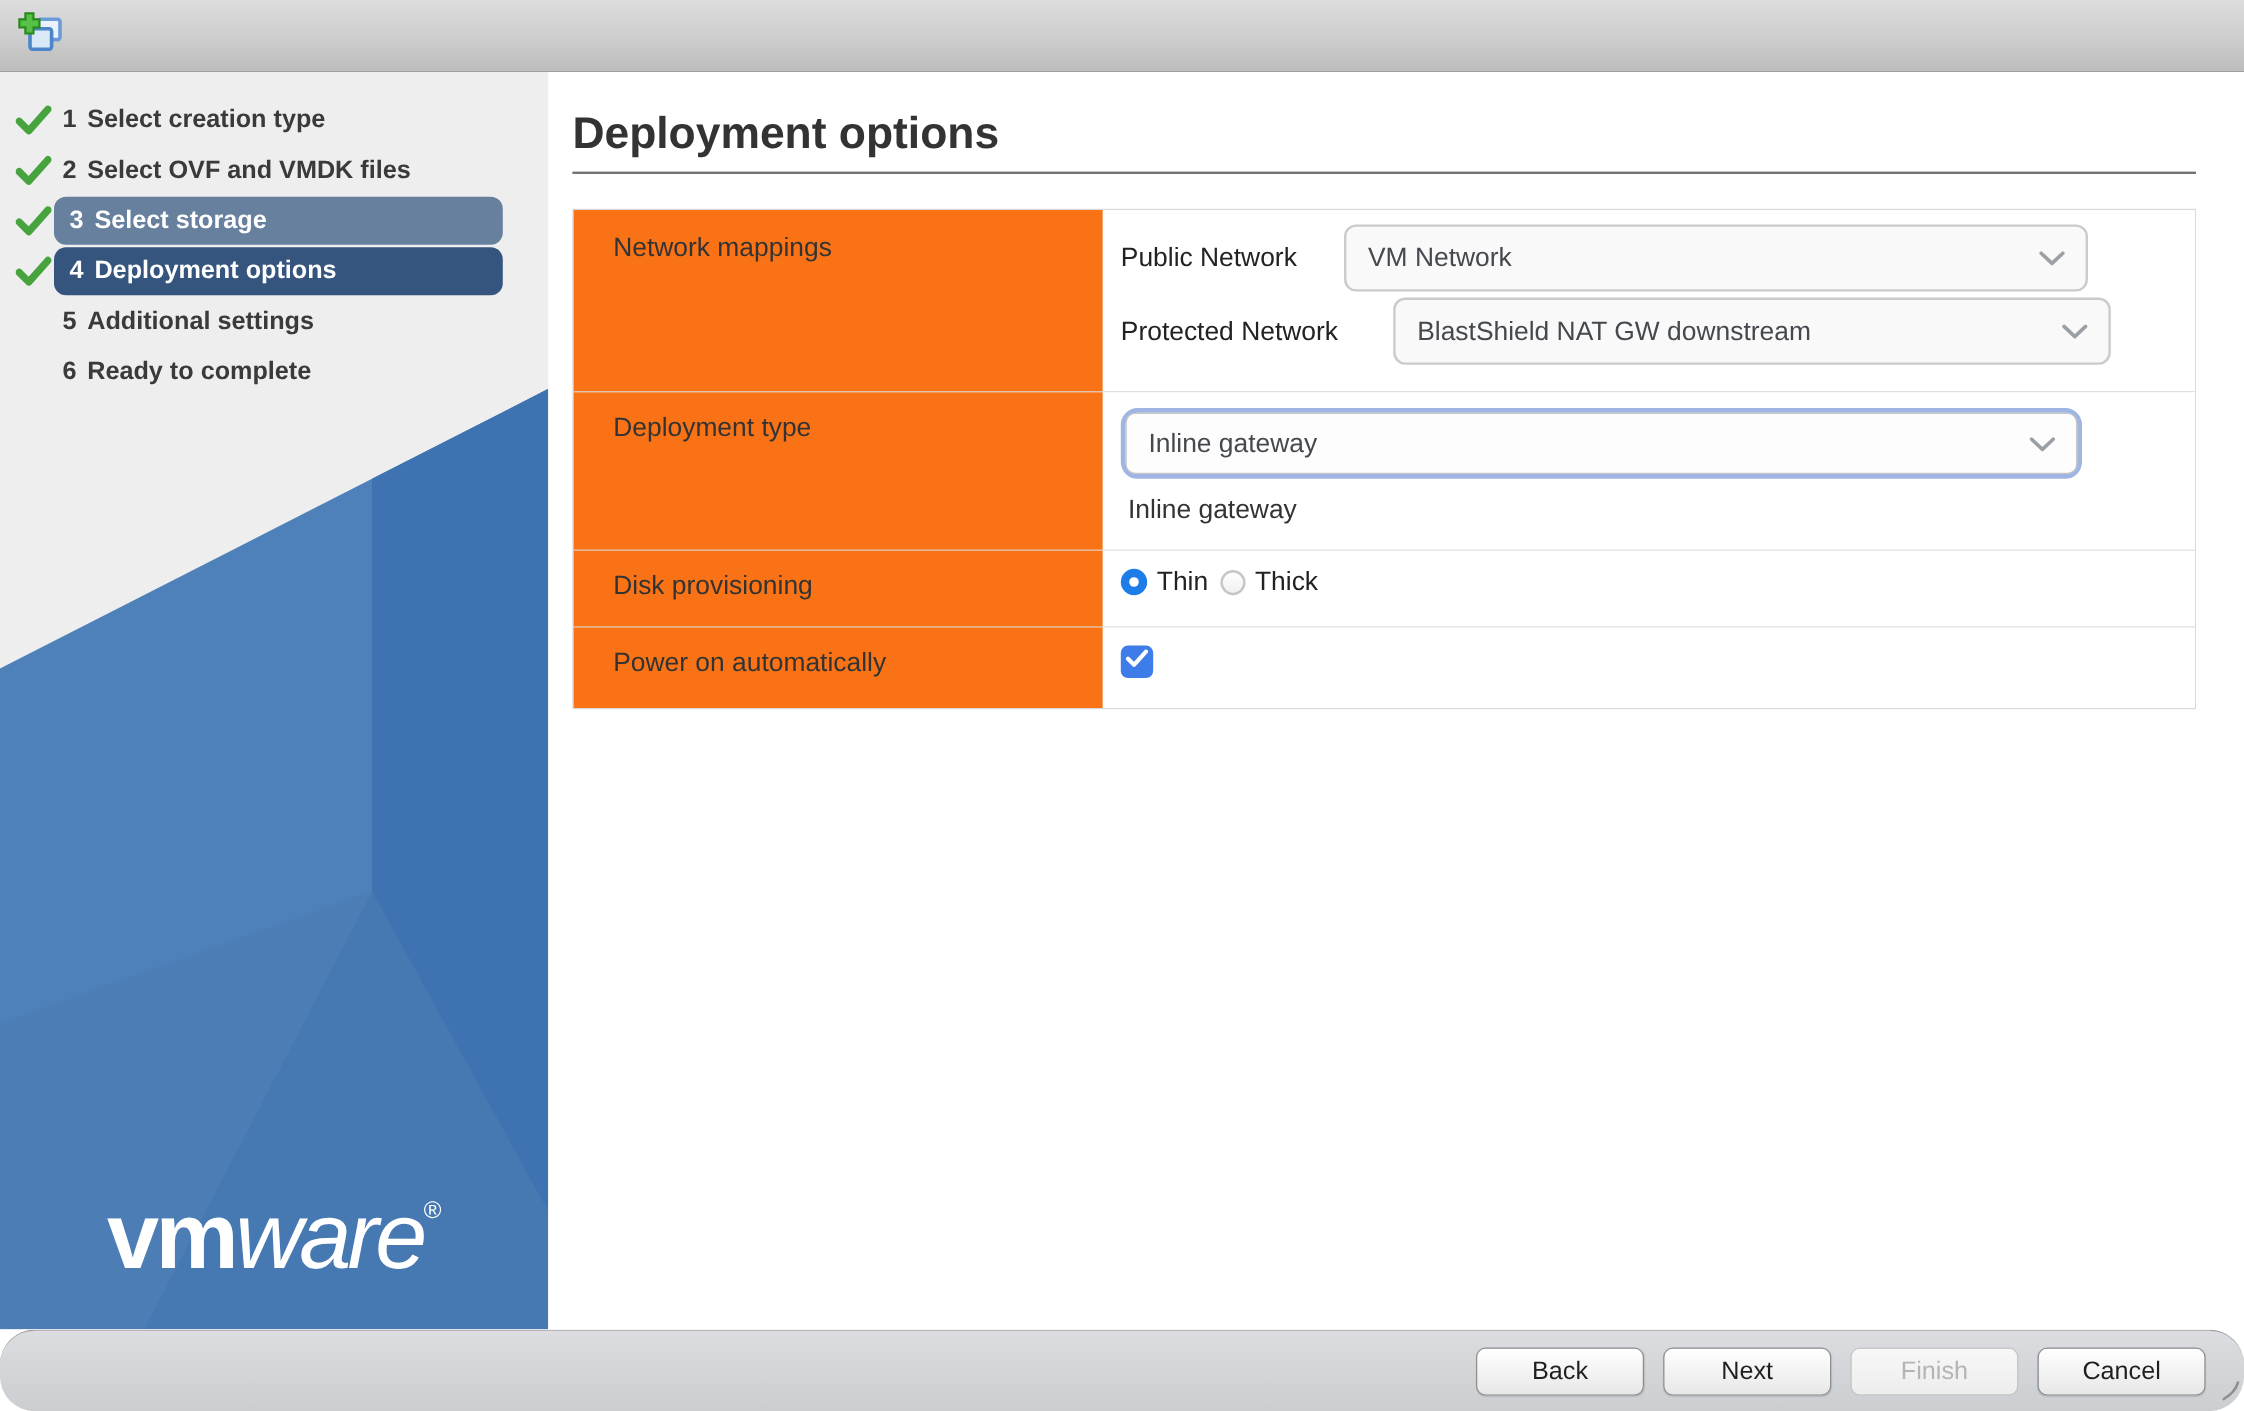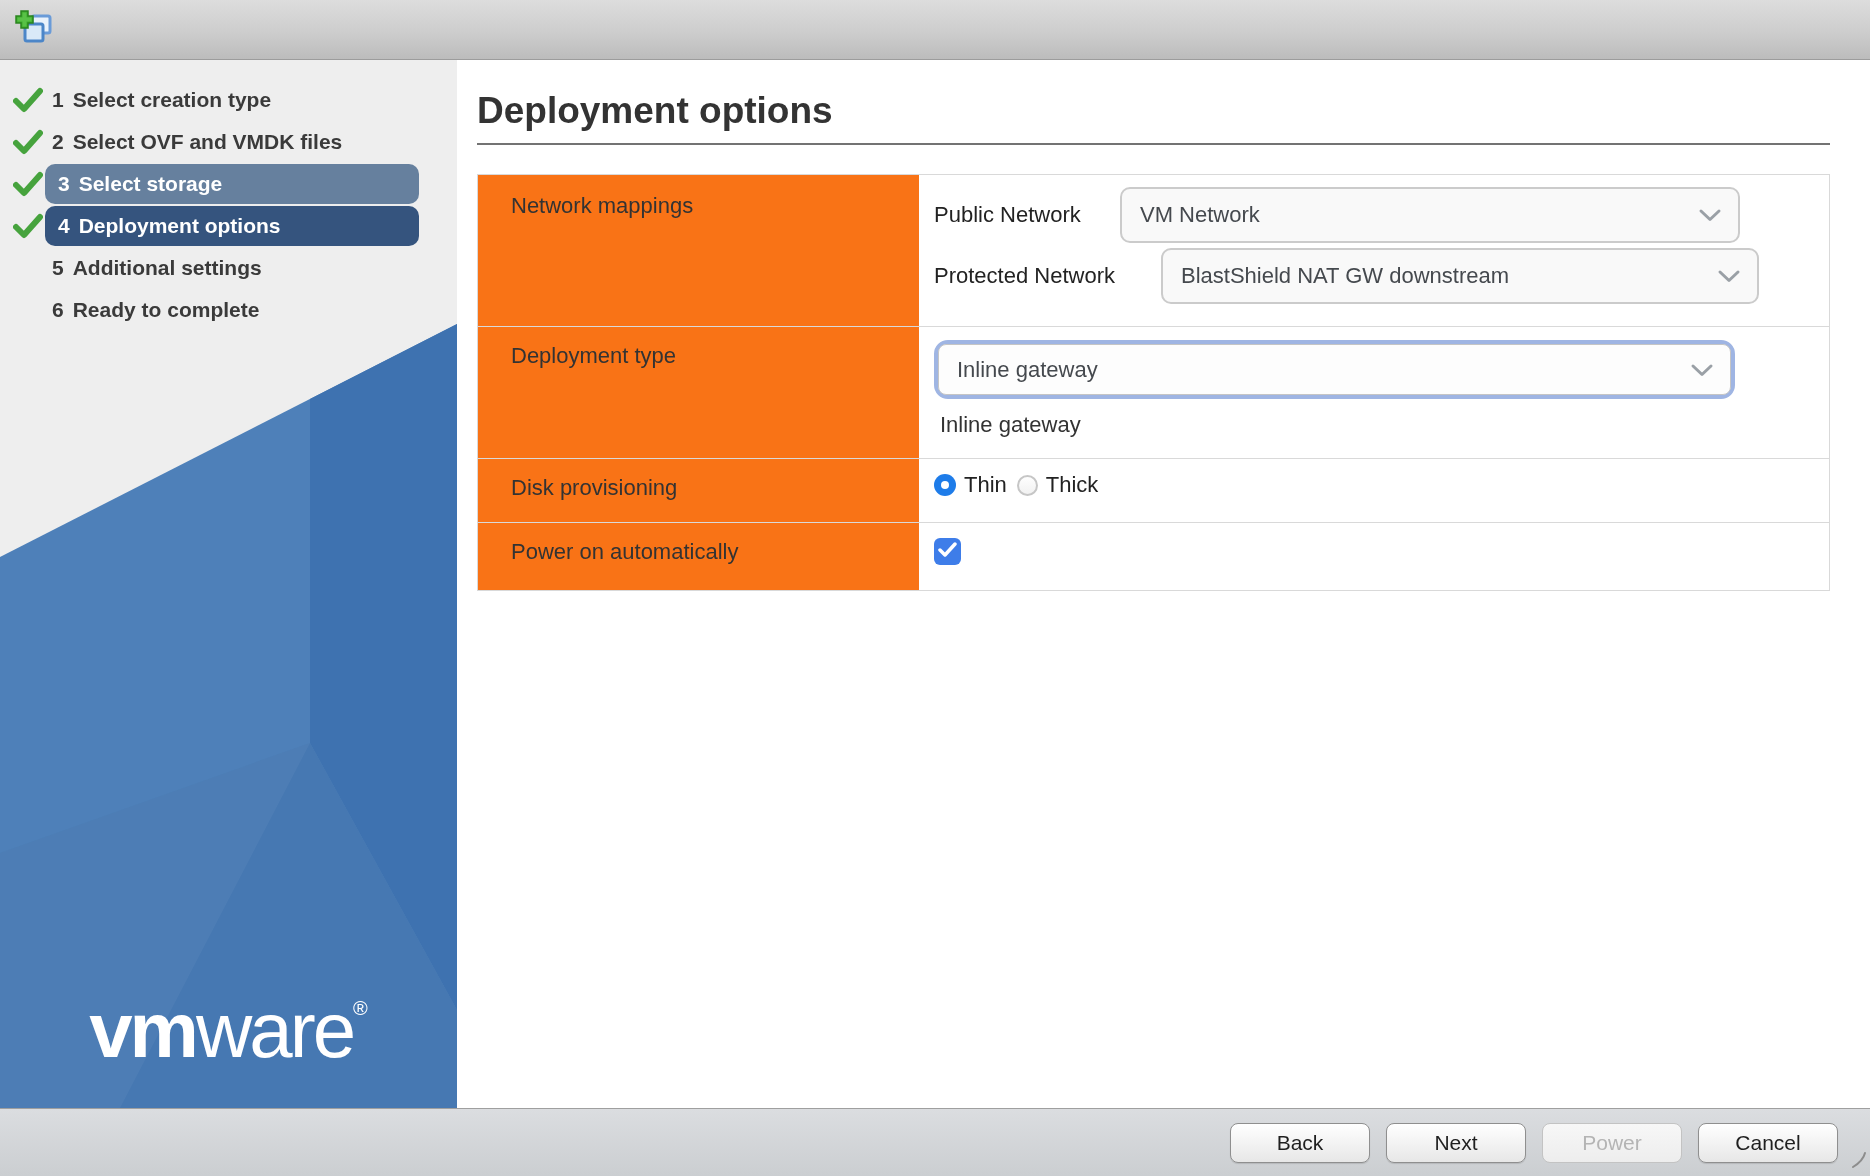--- a/index.html
+++ b/index.html
@@ -49,21 +49,21 @@
   .step-pill .step-text { margin-left: 0; color: #ffffff; }
   .pill-light .step-pill { background: #66809e; }
   .pill-dark  .step-pill { background: #35547e; }
 
   .logo {
     position: absolute; left: 0; width: 100%; top: 925px; z-index: 2;
     text-align: center; color: #ffffff; white-space: nowrap;
     font-size: 78px; letter-spacing: -3px;
   }
   .logo .vm { font-weight: bold; }
-  .logo .ware { font-weight: normal; }
+  .logo .ware { font-weight: normal; font-style: italic; }
   .logo .reg { font-size: 20px; letter-spacing: 0; vertical-align: 42px; }
 
   
   .main { flex: 1 1 auto; background: #ffffff; padding-left: 20px; position: relative; }
   .page-title { margin-top: 30px; font-size: 37px; font-weight: bold; color: #333333; }
   .page-subtitle { margin-top: 17px; font-size: 22px; color: #333333; }
   .rule { margin-top: 11px; width: 1353px; height: 0; border-top: 2px solid #737373; }
 
   
   .form-table {
@@ -128,21 +128,21 @@
     margin-top: 15px; width: 27px; height: 27px; border-radius: 6px;
     background: #3e7de9; display: flex; align-items: center; justify-content: center;
   }
 
   
   .footer {
     height: 68px; flex: 0 0 68px;
     background: linear-gradient(#dbdde0, #cbced1);
     border-top: 1px solid #9f9f9f;
     display: flex; align-items: center; justify-content: flex-end;
-    gap: 16px; padding-right: 32px; position: relative;
+    gap: 16px; padding-right: 32px; position: relative; border-radius: 29px;
   }
   .btn {
     width: 140px; height: 40px; border-radius: 8px;
     border: 1px solid #8f8f8f;
     background: linear-gradient(#ffffff, #e7e7e7);
     font-family: "Liberation Sans", sans-serif;
     font-size: 21px; color: #1f1f1f;
     box-shadow: 0 1px 1px rgba(0,0,0,0.12);
     cursor: pointer;
   }
@@ -323,21 +323,21 @@
           </div>
         </div>
 
       </div>
     </div>
   </div>
 
   <div class="footer">
     <button class="btn">Back</button>
     <button class="btn">Next</button>
-    <button class="btn disabled" disabled="">Power</button>
+    <button class="btn disabled" disabled="">Finish</button>
     <button class="btn">Cancel</button>
     <span class="resize-grip">
       <svg width="22" height="22" viewBox="0 0 22 22">
         <path d="M20 6 Q18 14 8 20" fill="none" stroke="#8d8d8d" stroke-width="2" stroke-linecap="round"></path>
       </svg>
     </span>
   </div>
 
 </div>
 

